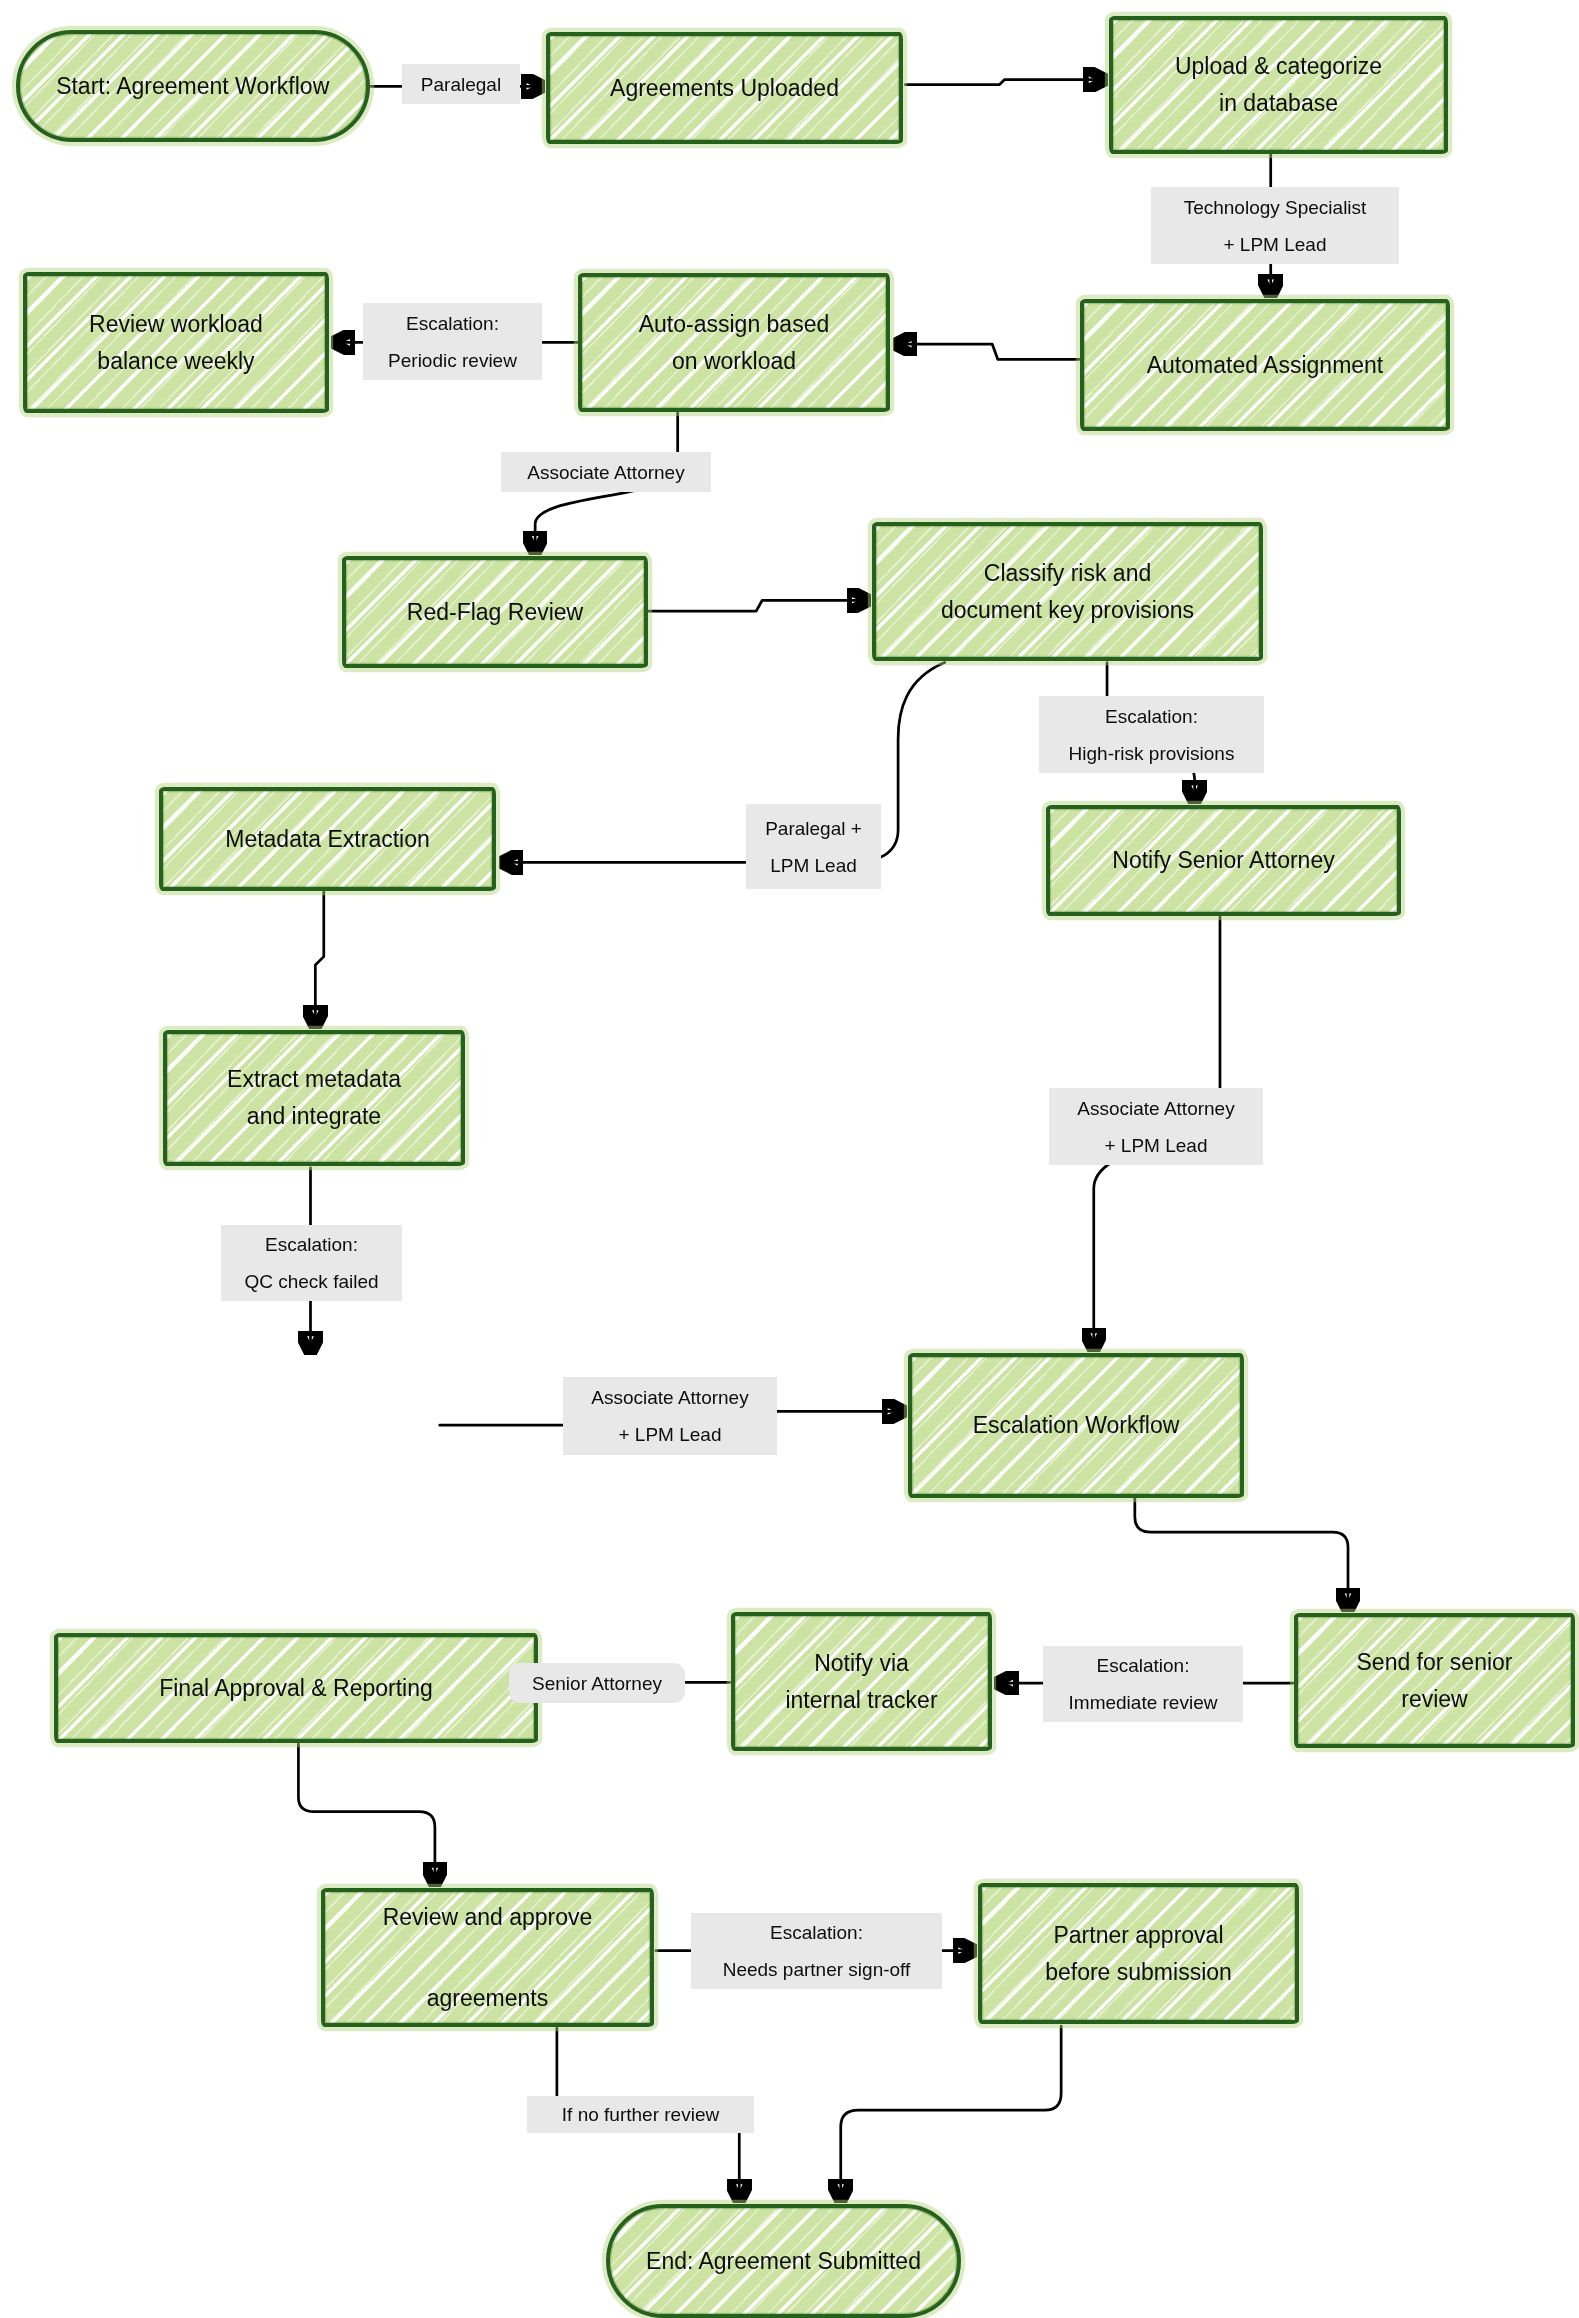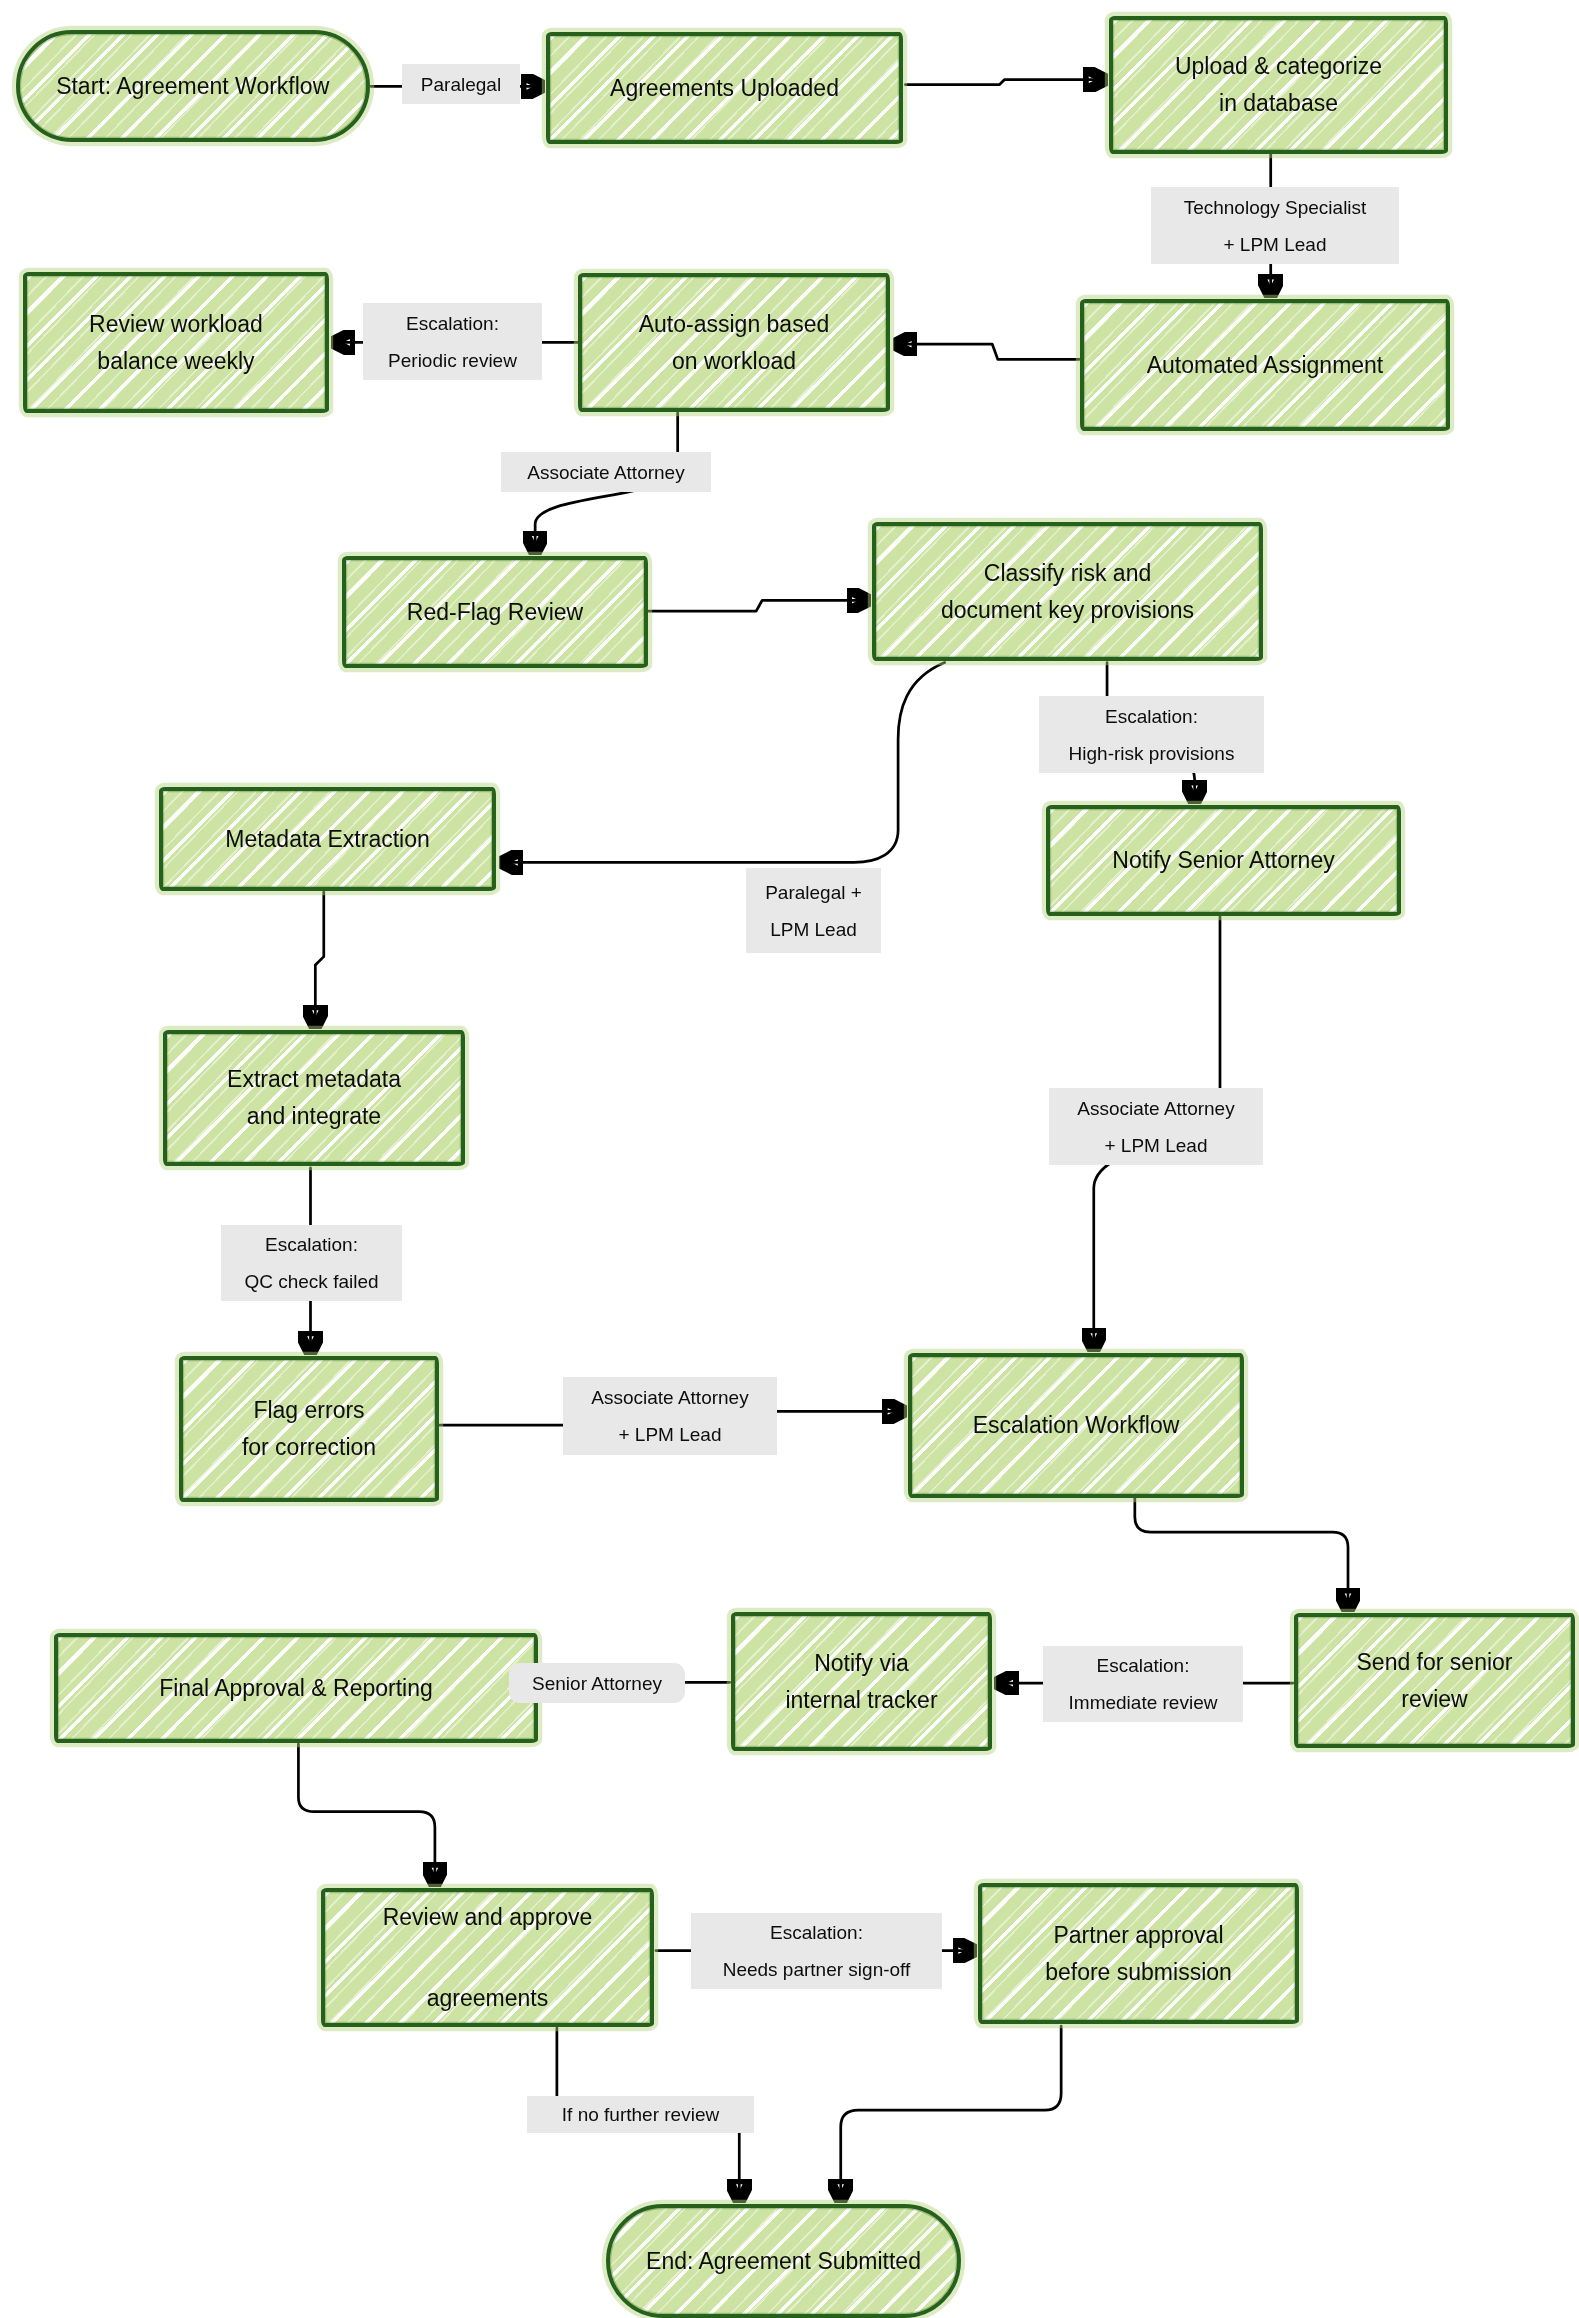--- a/index.html
+++ b/index.html
@@ -91,24 +91,20 @@
   <div class="node" style="left:1046px;top:805px;width:355px;height:111px;">
     <span class="ln">Notify Senior Attorney</span>
   </div>
   <div class="node" style="left:159px;top:787px;width:337px;height:104px;">
     <span class="ln">Metadata Extraction</span>
   </div>
   <div class="node" style="left:163px;top:1030px;width:302px;height:136px;">
     <span class="ln">Extract metadata</span>
     <span class="ln">and integrate</span>
   </div>
-  <div class="node" style="left:179px;top:1356px;width:260px;height:146px;">
-    <span class="ln">Flag errors</span>
-    <span class="ln">for correction</span>
-  </div>
   <div class="node" style="left:908px;top:1353px;width:336px;height:145px;">
     <span class="ln">Escalation Workflow</span>
   </div>
   <div class="node" style="left:1294px;top:1613px;width:281px;height:135px;">
     <span class="ln">Send for senior</span>
     <span class="ln">review</span>
   </div>
   <div class="node" style="left:731px;top:1612px;width:261px;height:139px;">
     <span class="ln">Notify via</span>
     <span class="ln">internal tracker</span>
@@ -139,21 +135,21 @@
     <span class="ln">Escalation:</span>
     <span class="ln">Periodic review</span>
   </div>
   <div class="elabel" style="left:501px;top:452px;width:210px;height:40px;">
     <span class="ln">Associate Attorney</span>
   </div>
   <div class="elabel" style="left:1039px;top:696px;width:225px;height:77px;">
     <span class="ln">Escalation:</span>
     <span class="ln">High-risk provisions</span>
   </div>
-  <div class="elabel" style="left:746px;top:868px;width:135px;height:85px;">
+  <div class="elabel" style="left:746px;top:804px;width:135px;height:85px;">
     <span class="ln">Paralegal +</span>
     <span class="ln">LPM Lead</span>
   </div>
   <div class="elabel" style="left:221px;top:1225px;width:181px;height:76px;">
     <span class="ln">Escalation:</span>
     <span class="ln">QC check failed</span>
   </div>
   <div class="elabel" style="left:1049px;top:1088px;width:214px;height:77px;">
     <span class="ln">Associate Attorney</span>
     <span class="ln">+ LPM Lead</span>

